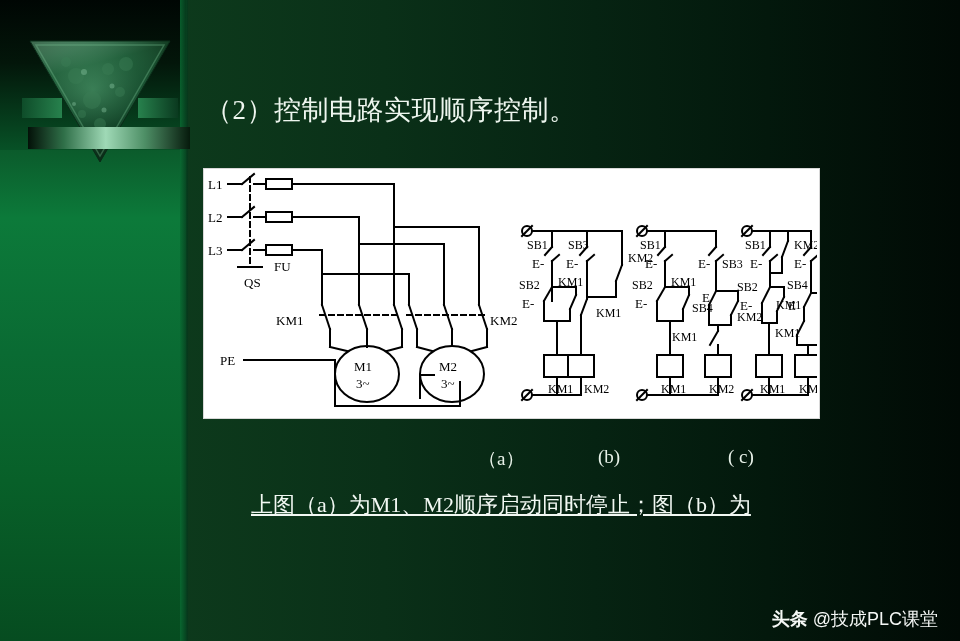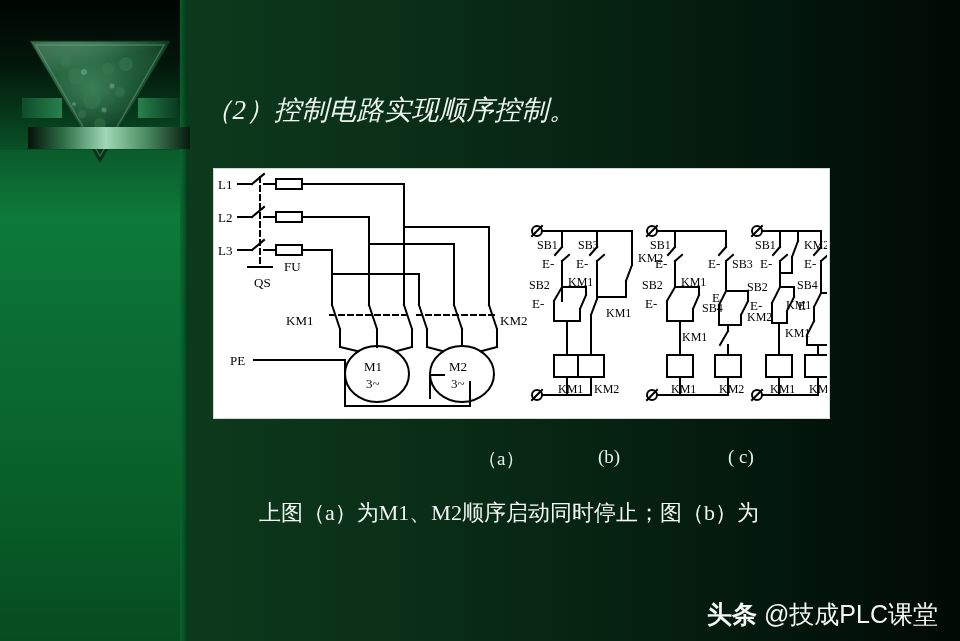--- a/index.html
+++ b/index.html
@@ -34,26 +34,25 @@
     position:absolute;left:12px;top:113px;width:162px;height:22px;
     background:linear-gradient(90deg,#031108 0%,#2f6f48 22%,#9fd9b6 48%,#4e8f66 72%,#061a0c 100%);
   }
 
   
   .heading{
     position:absolute;left:205px;top:92px;
     font-size:27px;color:#eef6ef;letter-spacing:.5px;
     font-family:"Liberation Serif", serif;
     white-space:nowrap;
-    font-style:italic;
   }
 
   
   .diagram-panel{
-    position:absolute;left:213px;top:168px;width:615px;height:249px;
+    position:absolute;left:203px;top:168px;width:615px;height:249px;
     background:#ffffff;border:1px solid #d8d8d8;
   }
   .diagram-panel svg{display:block;}
 
   
   .captions{
     position:absolute;left:213px;top:446px;width:615px;height:26px;
   }
   .captions span{
     position:absolute;top:0;font-size:19px;color:#e8f2e9;
@@ -62,29 +61,29 @@
   .cap-a{left:265px;}
   .cap-b{left:385px;}
   .cap-c{left:515px;}
 
   
   .body-text{
     position:absolute;left:205px;top:484px;width:680px;
     color:#f2f8f3;font-size:22px;line-height:34px;
     font-family:"Liberation Serif", serif;
   }
-  .body-text p{margin:12px;white-space:nowrap;}
+  .body-text p{margin:4px;white-space:nowrap;text-decoration:underline;}
   .p-indent{text-indent:42px;}
   .p-last{margin-top:12px;}
 
   
   .watermark{
     position:absolute;right:22px;bottom:10px;
     font-family:"Liberation Sans", sans-serif;
-    font-size:25px;color:#f4f7f5;white-space:nowrap;
+    font-size:18px;color:#f4f7f5;white-space:nowrap;
   }
   .watermark .wm-strong{font-weight:bold;}
   .watermark .wm-at{font-weight:normal;}
 </style>
 </head>
 <body>
 
 <div id="slide">
 
   <div class="left-band"></div>

